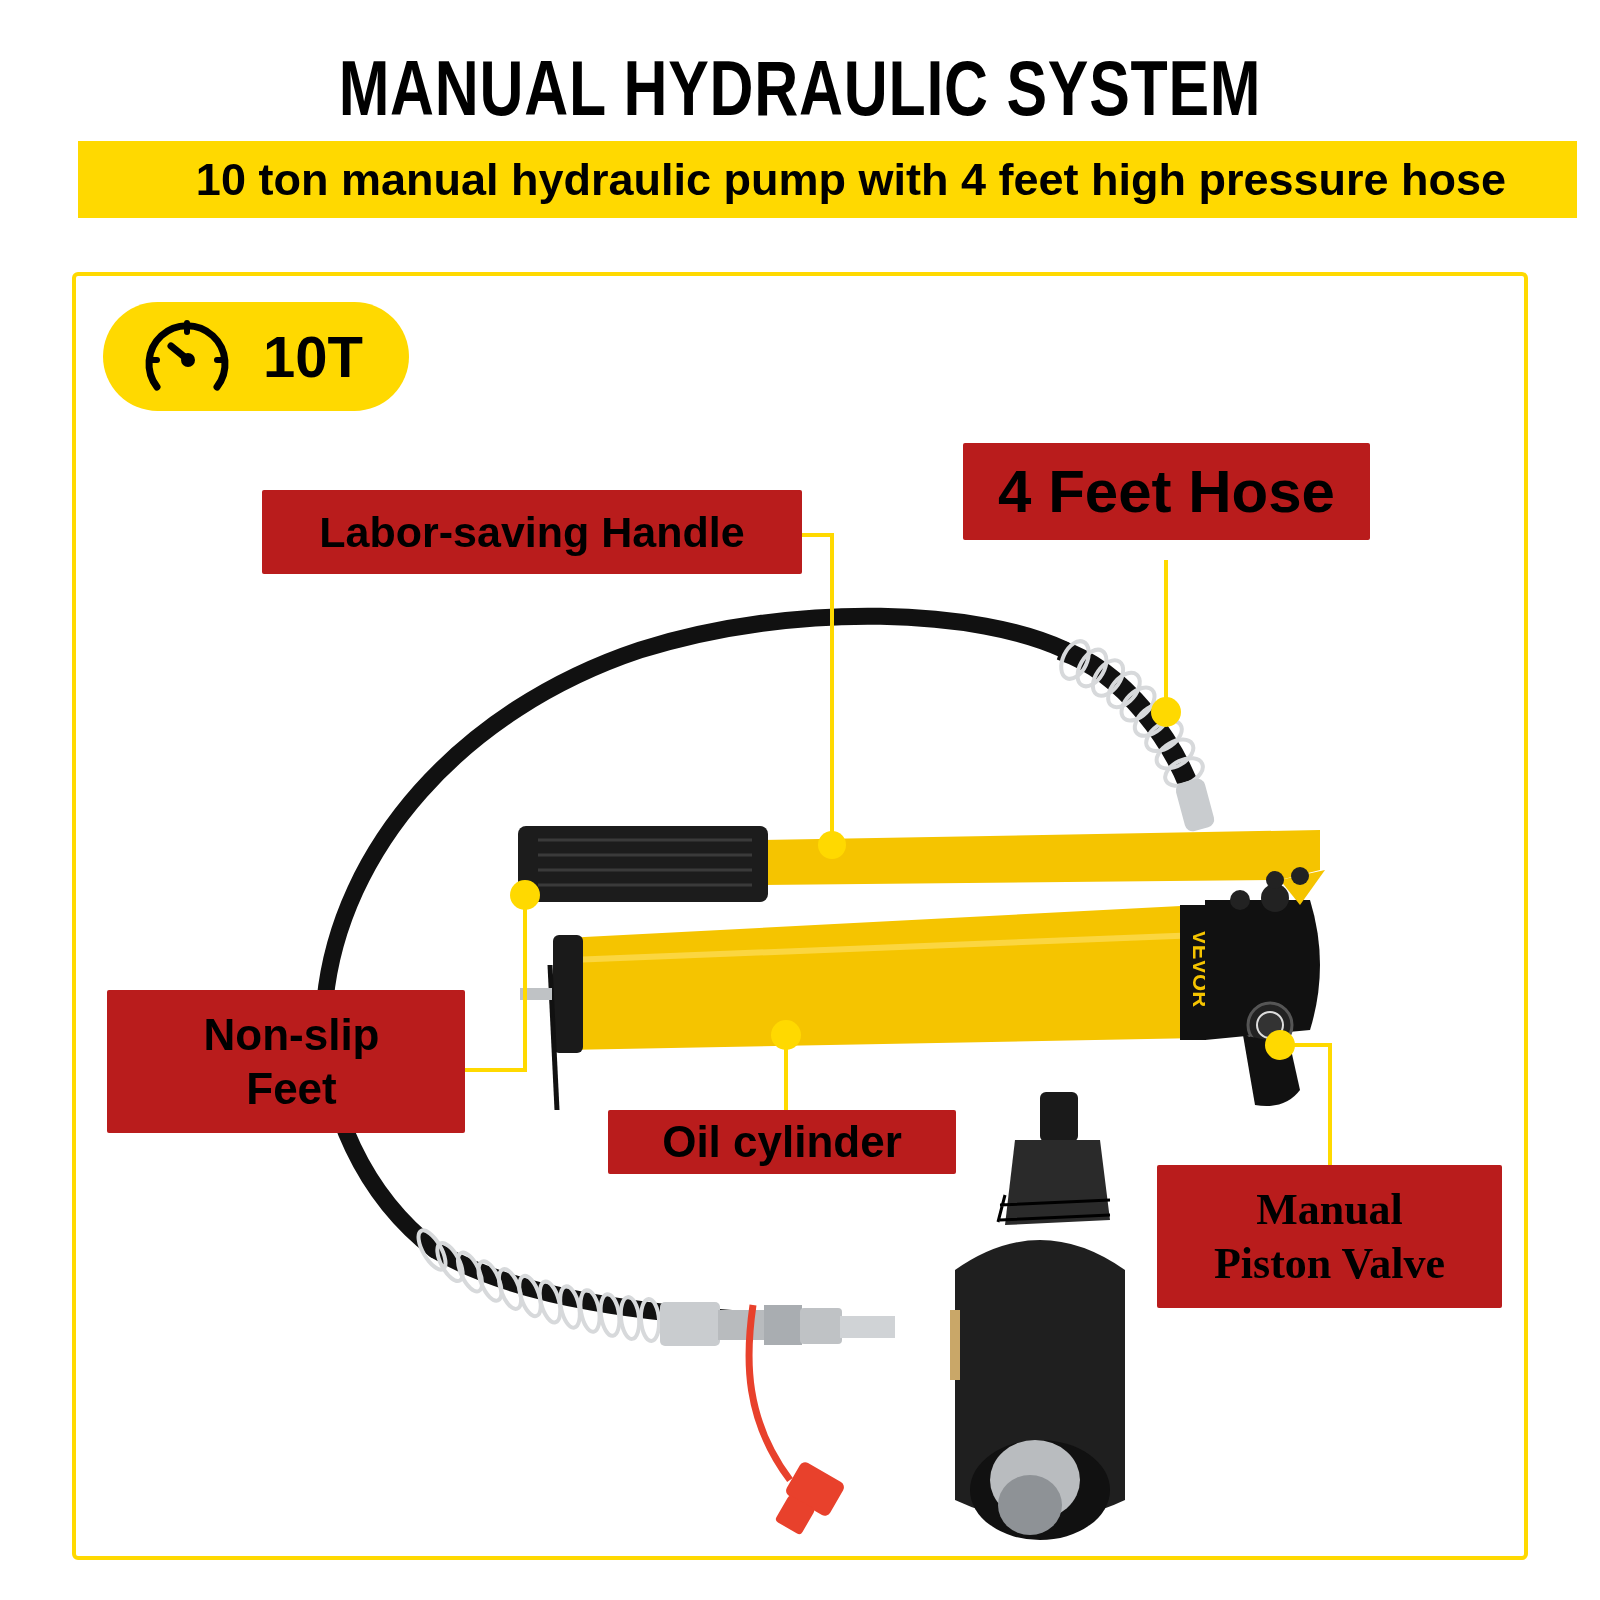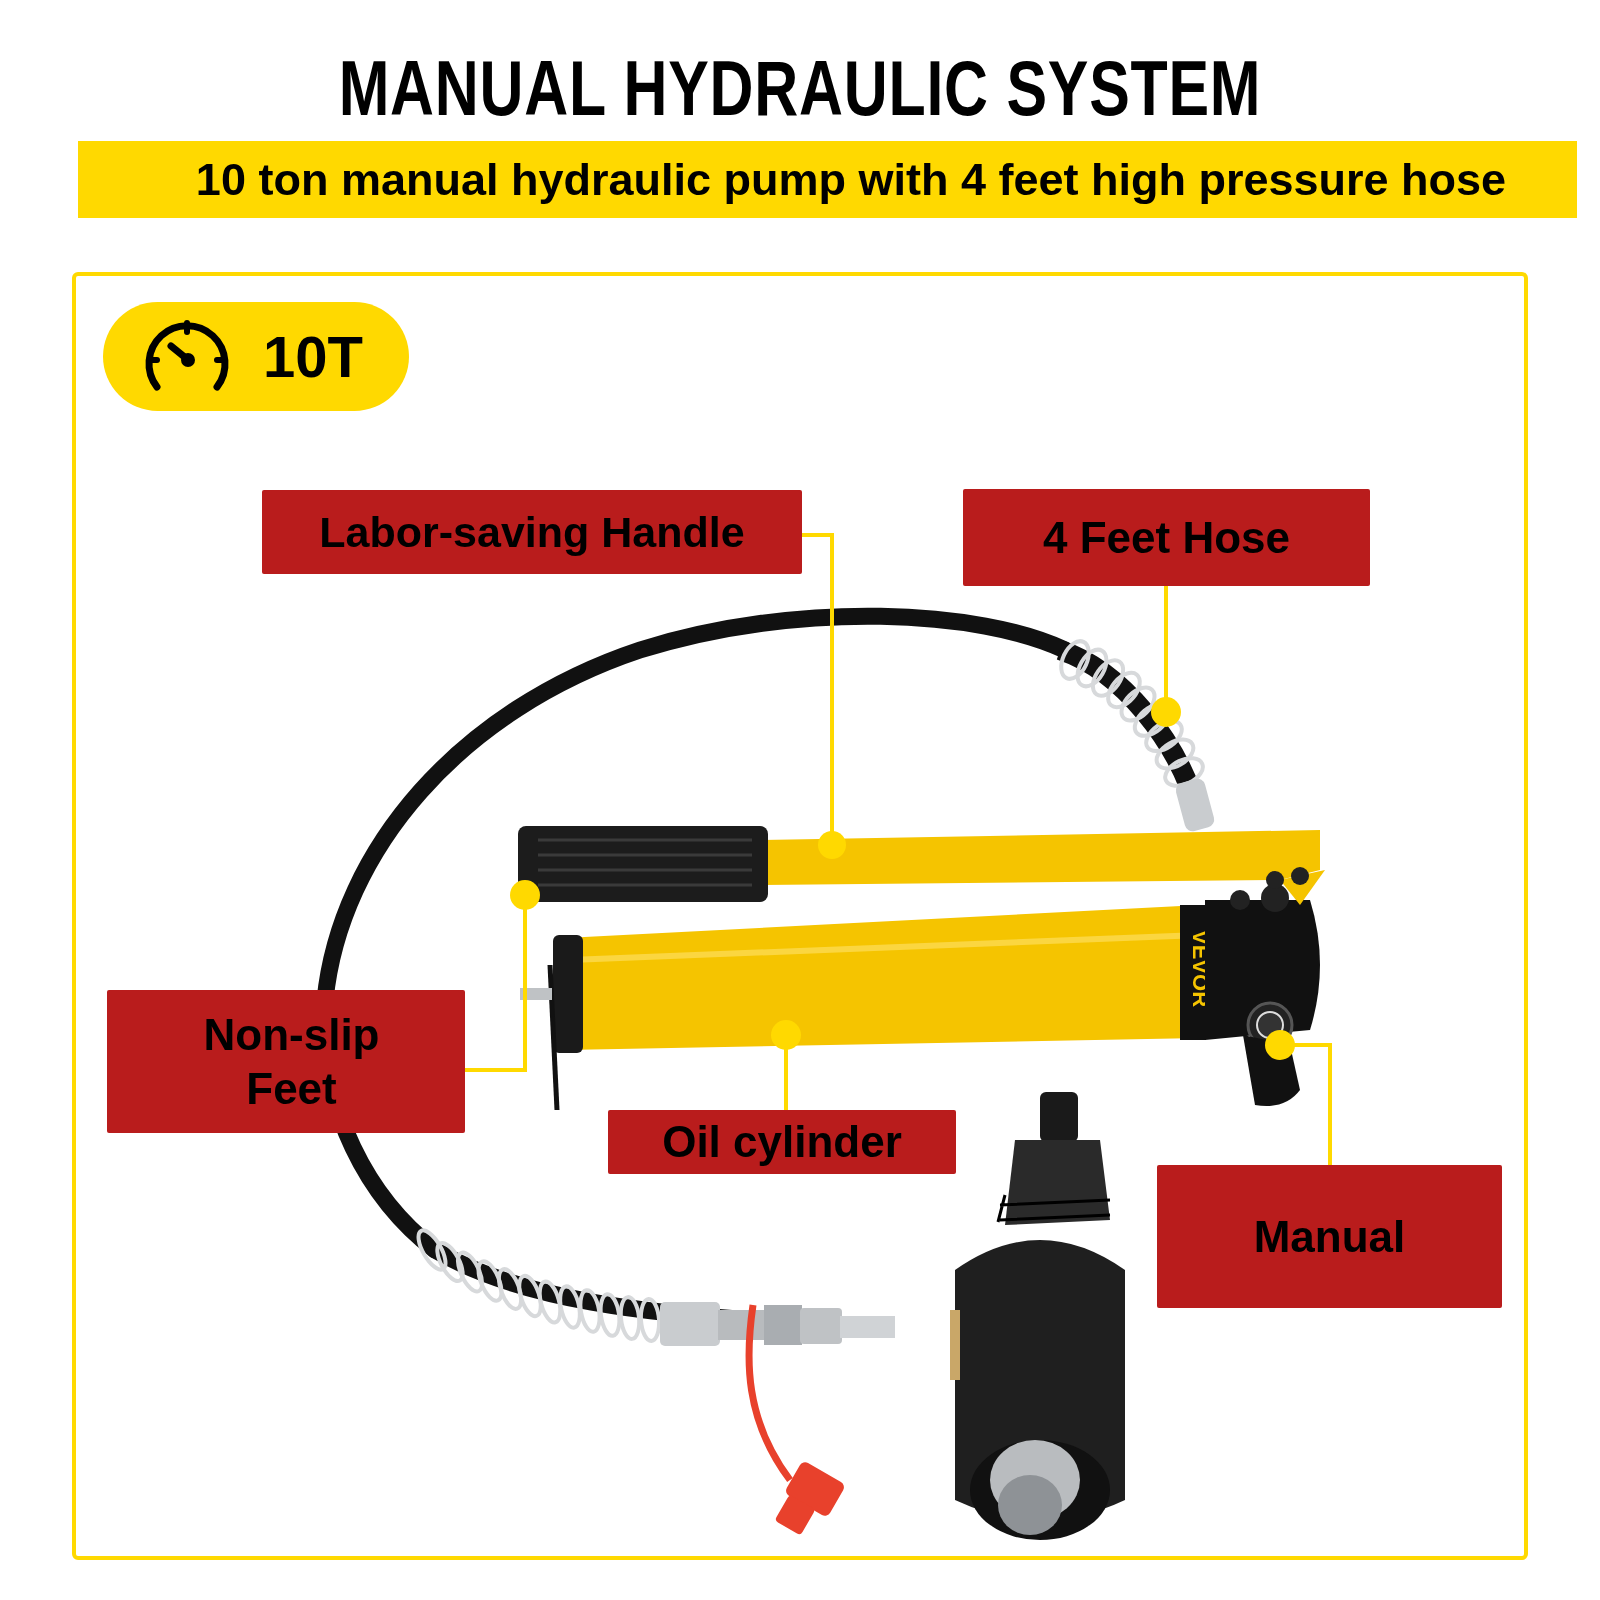--- a/index.html
+++ b/index.html
@@ -158,28 +158,29 @@
     <circle cx="525" cy="895" r="15"></circle>
     <circle cx="786" cy="1035" r="15"></circle>
     <circle cx="1280" cy="1045" r="15"></circle>
   </g>
 </svg>
 
 <div class="callout" style="left:262px;top:490px;width:540px;height:84px;font-size:43px;">
   <span>Labor-saving Handle</span>
 </div>
 
-<div class="callout" style="left:963px;top:489px;width:407px;height:97px;font-size:44px;">
+<div class="callout" style="left:963px;top:443px;width:407px;height:97px;font-size:60px;">
   <span>4 Feet Hose</span>
 </div>
 
 <div class="callout" style="left:107px;top:990px;width:347px;height:143px;font-size:44px;flex-direction:column;padding-left:11px;">
   <span>Non-slip</span>
   <span>Feet</span>
 </div>
 
 <div class="callout" style="left:608px;top:1110px;width:348px;height:64px;font-size:44px;">
   <span>Oil cylinder</span>
 </div>
 
-<div class="callout" style="left:1157px;top:1165px;width:345px;height:143px;font-size:44px;flex-direction:column;">
+<div class="callout" style="left:1157px;top:1165px;width:345px;height:143px;font-size:44px;flex-direction:column;font-family:Liberation Serif, serif;">
   <span>Manual</span>
+  <span>Piston Valve</span>
 </div>
 
 </body></html>

